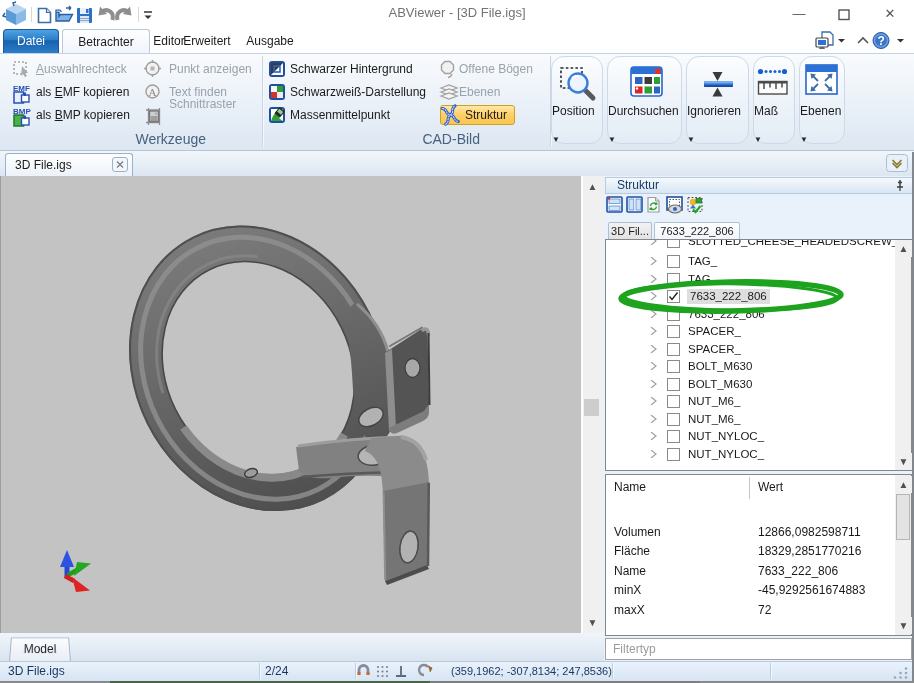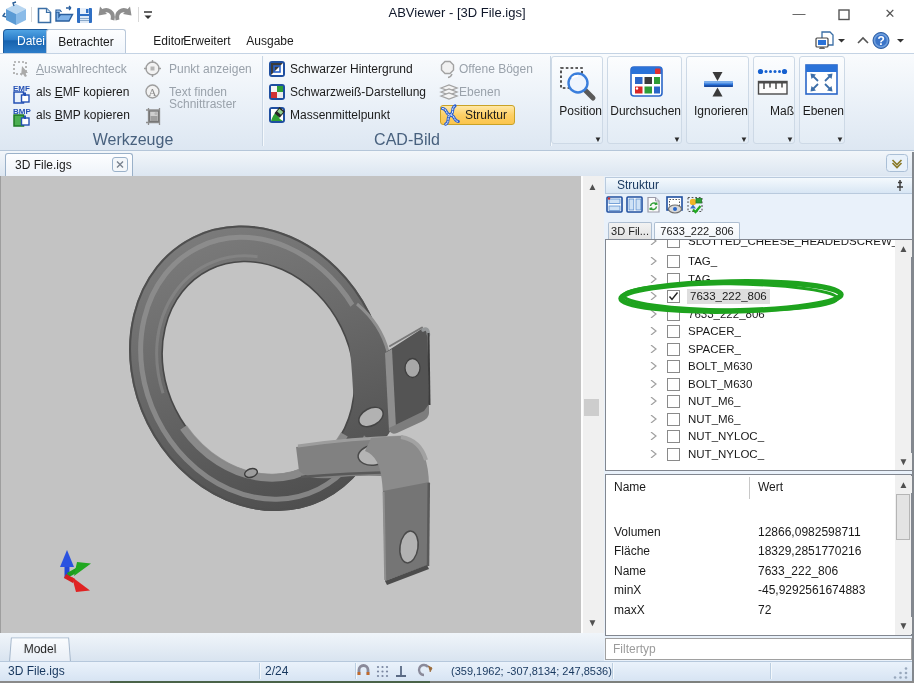--- a/index.html
+++ b/index.html
@@ -1,33 +1,33 @@
 <!DOCTYPE html>
 <html><head><meta charset="utf-8"><style>
 *{margin:0;padding:0;box-sizing:border-box}
 html,body{width:914px;height:683px;overflow:hidden;font-family:"Liberation Sans",sans-serif;background:#fff}
 #win{position:relative;width:914px;height:683px;background:#fff}
 .abs{position:absolute}
 
 #titlebar{left:0;top:0;width:914px;height:28px;background:#fff}
-#title{left:0;top:0;width:914px;height:28px;text-align:center;font-size:13px;color:#0f172a;line-height:26px}
+#title{left:0;top:0;width:914px;height:28px;text-align:center;font-size:13px;color:#737373;line-height:26px}
 .winbtn{top:4px;width:30px;height:20px;color:#555;font-size:13px;text-align:center;line-height:20px}
 
 #menurow{left:0;top:28px;width:914px;height:25px;background:#fff}
 #datei{left:3px;top:29px;width:56px;height:24px;background:linear-gradient(#4fa3e3,#2a7ac7 45%,#1661ad 46%,#2d7dc9);border:1px solid #1c5a9c;border-bottom:none;border-radius:4px 4px 0 0;color:#fff;font-size:12px;text-align:center;line-height:23px}
 .tab{top:29px;height:24px;font-size:12px;color:#1b1b1b;text-align:center;line-height:24px}
-#tab-betr{left:46px;width:80px;background:linear-gradient(#fdfeff,#f0f5fb);border:1px solid #b9c8da;border-bottom:none;border-radius:3px 3px 0 0}
+#tab-betr{left:62px;width:88px;background:linear-gradient(#fdfeff,#f0f5fb);border:1px solid #b9c8da;border-bottom:none;border-radius:3px 3px 0 0}
 
 #ribbon{left:0;top:53px;width:914px;height:98px;background:linear-gradient(#f9fbfd,#e8eff7 60%,#dde7f2);border-top:1px solid #c4d3e4;border-bottom:1px solid #b5c6d9}
 .rsep{top:56px;width:1px;height:90px;background:#c8d5e3;box-shadow:1px 0 0 #f5f9fc}
-.gcap{font-size:16px;color:#48617e;text-align:center}
+.gcap{font-size:14px;color:#48617e;text-align:right}
 .sbtn{font-size:12px;color:#1b1b1b;white-space:nowrap;line-height:16px}
 .sbtn.dis{color:#9aa2ab}
 .sbtn u{text-decoration:underline}
-.bigbtn{top:56px;height:88px;border:1px solid #cdd9e6;border-radius:3px;background:linear-gradient(#fcfdfe,#eef4fa 48%,#e3ecf5);text-align:right;font-size:12px;color:#1b1b1b}
+.bigbtn{top:56px;height:88px;border:1px solid #cdd9e6;border-radius:13px;background:linear-gradient(#fcfdfe,#eef4fa 48%,#e3ecf5);text-align:left;font-size:12px;color:#1b1b1b}
 .bigbtn .lbl{position:absolute;left:0;right:0;top:47px}
 .bigbtn .drop{position:absolute;left:0;right:0;top:78px;color:#2b2b2b;font-size:8px}
 #struktur{left:440px;top:105px;width:75px;height:20px;background:linear-gradient(#ffe8a6,#fdcf66 50%,#fbc54d);border:1px solid #c9a227;border-radius:3px;font-size:12px;color:#1b1b1b;line-height:18px;padding-left:24px}
 
 #doctabs{left:0;top:151px;width:914px;height:25px;background:linear-gradient(#f2f6fa,#dce6f1)}
 #dtab{left:5px;top:153px;width:128px;height:23px;background:linear-gradient(#fdfeff,#eef3f9);border:1px solid #9ab1c9;border-bottom:none;border-radius:3px 3px 0 0;font-size:12px;color:#1b1b1b;line-height:22px;padding-left:9px}
 
 #canvas{left:0;top:176px;width:581px;height:457px;background:#c3c3c3;overflow:hidden;border-left:1px solid #9e9e9e}
 #cvsb{left:581px;top:176px;width:23px;height:457px;background:#f0f0f0;border-left:2px solid #fdfdfd}
 .sbarrow{left:584px;width:17px;height:17px;color:#505050;font-size:10px;text-align:center;line-height:17px}

